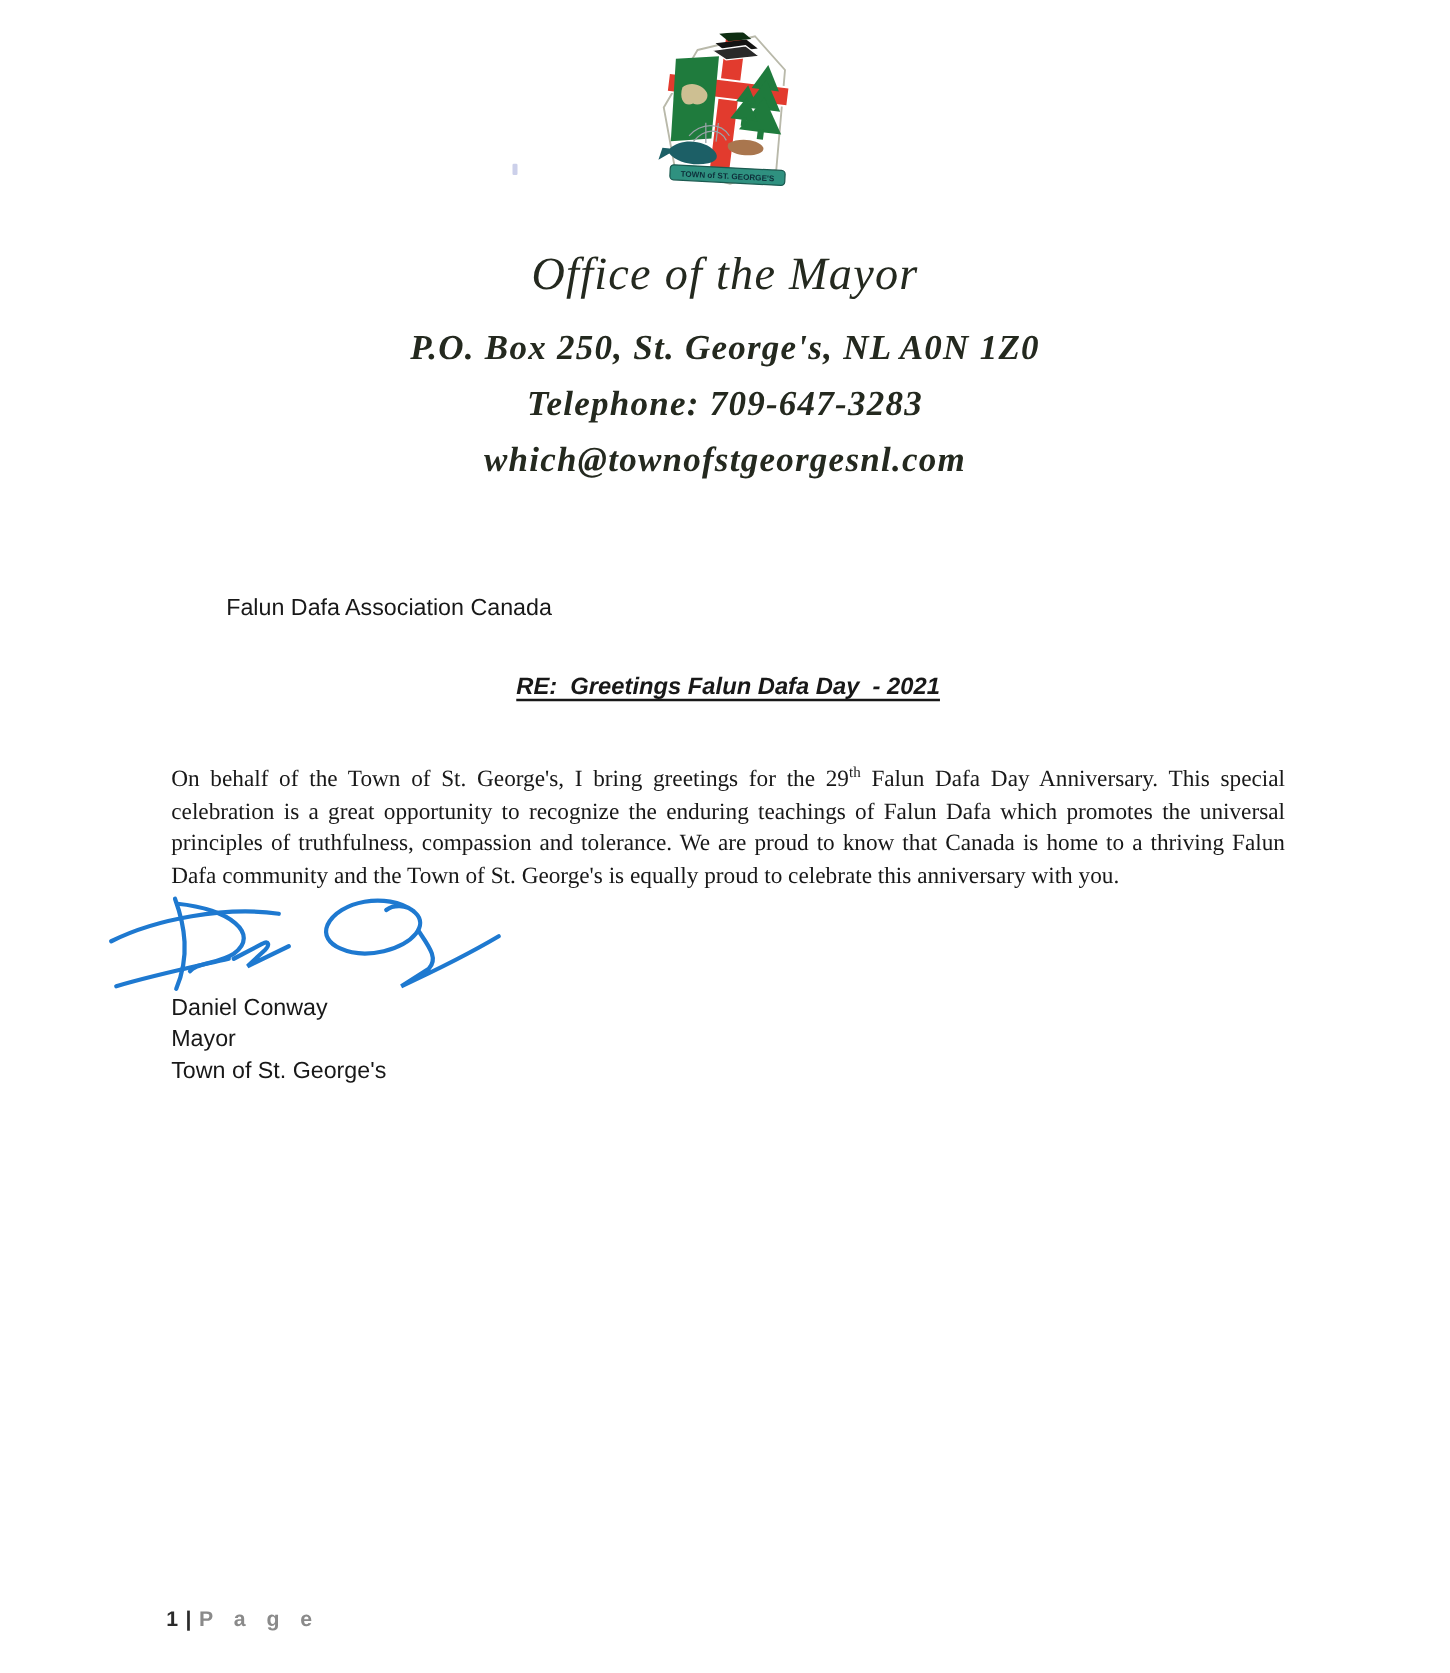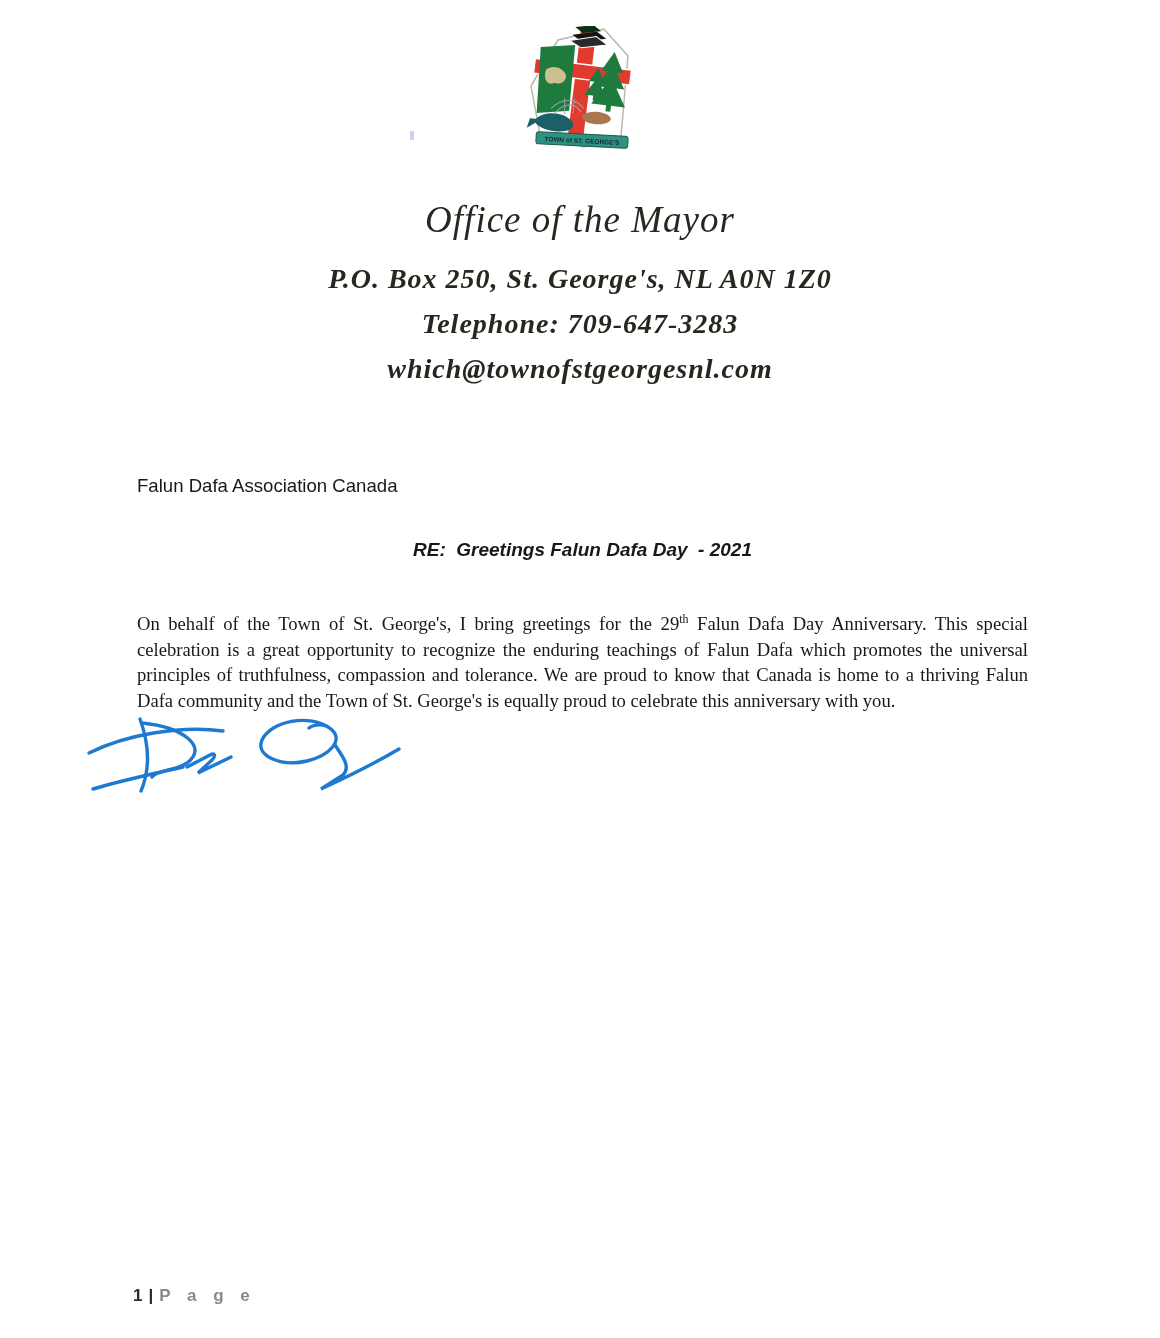--- a/index.html
+++ b/index.html
@@ -51,30 +51,31 @@
     margin: 0 132px 0 137px;
     font-size: 18.6px;
     color: #181818;
   }
   .date-line { margin-top: 36px; line-height: 22px; }
   sup {
     font-size: 12px;
     line-height: 0;
     vertical-align: super;
   }
-  .recipient-line { margin-top: 84px; line-height: 22px; }
+  .recipient-line { margin-top: 84px; line-height: 22px; margin-left: 44px; }
   .subject-line {
     margin-top: 42px;
     text-align: center;
     font-weight: 700;
     font-style: italic;
     font-size: 19px;
     white-space: pre-wrap;
   }
   .subject-line span {
+    text-decoration: underline;
     text-underline-offset: 4px;
     text-decoration-thickness: 2px;
   }
   .body-paragraph {
     margin-top: 50px;
     text-align: justify;
     line-height: 25.6px;
     font-family: Liberation Serif, serif;
   }
   .closing-line { margin-top: 52px; line-height: 22px; }
@@ -193,20 +194,25 @@
           <path d="M57 16 C 98 20, 124 40, 102 56 C 90 64, 72 63, 67 70"></path>
           <path d="M102 60 L 125 48 C 130 45, 131 49, 127 53 L 113 66 L 146 50"></path>
 
           <path d="M246 22 C 224 6, 186 14, 177 33 C 170 49, 196 60, 222 54 C 246 48, 258 33, 247 23 C 240 16, 229 17, 224 21"></path>
 
           <path d="M250 38 C 258 50, 266 60, 258 68 L 236 82 C 262 70, 292 55, 314 42"></path>
         </g>
       </svg>
     </div>
 
+    <div class="signer-block">
+      <div>Daniel Conway</div>
+      <div>Mayor</div>
+      <div>Town of St. George's</div>
+    </div>
 
   </div>
 
   <div class="footer">
     <span class="num">1</span>
     <span class="sep">|</span>
     <span class="lbl">P a g e</span>
   </div>
 
 </div>

